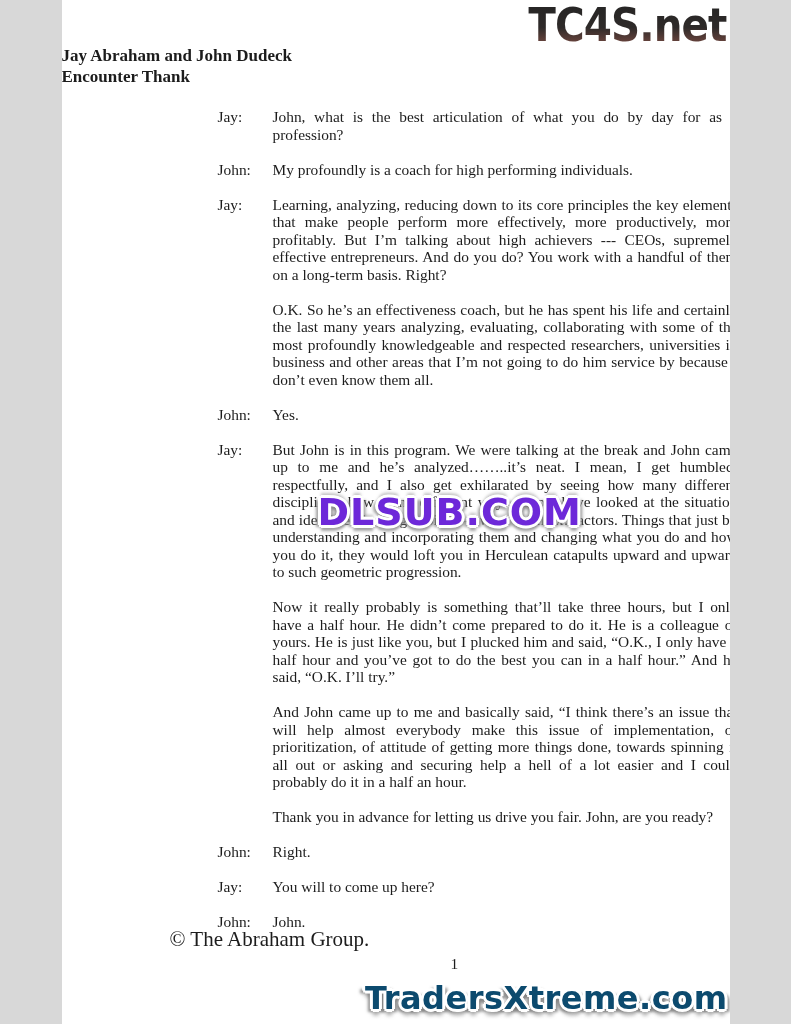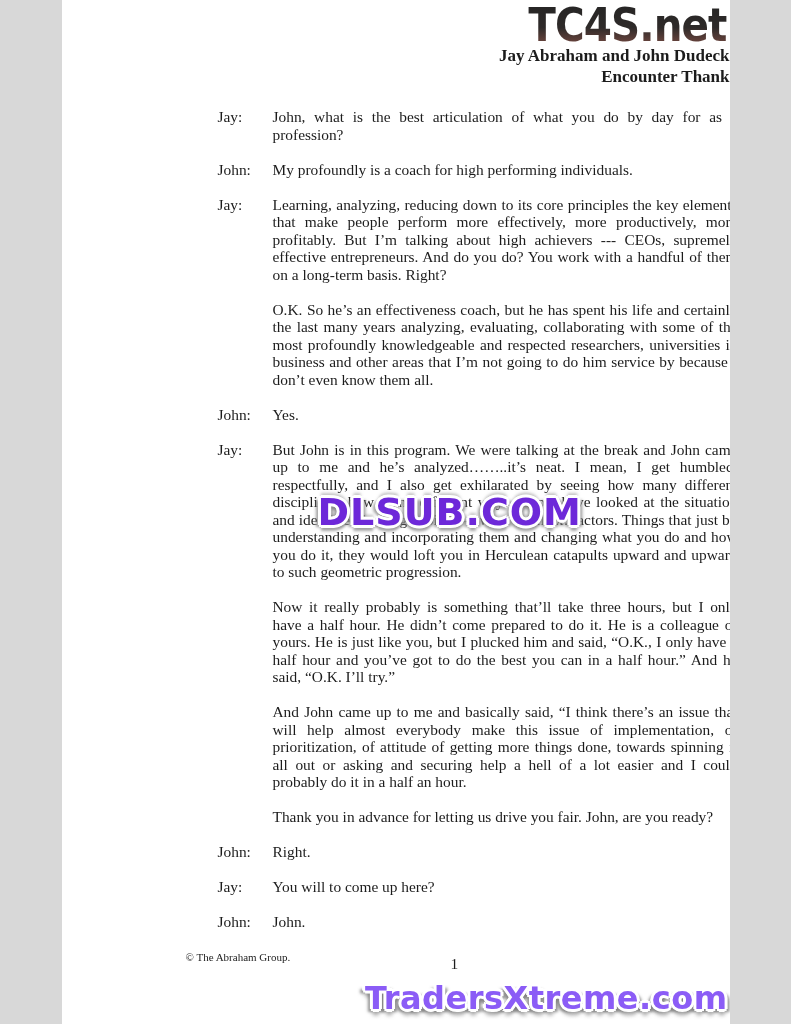--- a/index.html
+++ b/index.html
@@ -10,21 +10,21 @@
     margin: 0 auto;
     background: #ffffff;
     font-family: "Liberation Serif", "DejaVu Serif", serif;
     color: #1c1c1c;
     overflow: hidden;
   }
 
   
   .doc-title {
     padding-top: 45px;
-    text-align: right;
+    text-align: left;
     font-weight: bold;
     font-size: 17px;
     line-height: 21px;
   }
 
   
   .transcript {
     margin-top: 21px;
     padding-left: 108px;
     width: 568px;
@@ -44,23 +44,22 @@
   .paras p {
     margin: 0 0 17.5px 0;
     text-align: justify;
   }
   .paras p:last-child { margin-bottom: 0; }
 
   
   .footer-copyright {
     position: absolute;
     left: 108px;
-    top: 951px;
-    font-size: 11px;
-    margin-left: 16px;
+    top: 927px;
+    font-size: 21px;
   }
   .footer-page-number {
     position: absolute;
     left: 389px;
     top: 955px;
     font-size: 15.4px;
   }
 
   
   .wm { font-family: "DejaVu Sans", "Liberation Sans", sans-serif; white-space: nowrap; }
@@ -95,21 +94,21 @@
       0 6px 3px rgba(130,130,130,0.7), 0 -5px 3px rgba(150,150,150,0.55);
   }
 
   .wm-traders {
     position: absolute;
     top: 979px;
     right: 2px;
     font-size: 32px;
     font-weight: 800;
     letter-spacing: 0.5px;
-    color: #8b5cf6;
+    color: #0c4a6e;
     text-shadow:
       -3px 0 0 #ffffff, 3px 0 0 #ffffff, 0 -3px 0 #ffffff, 0 3px 0 #ffffff,
       -2px -2px 0 #ffffff, 2px -2px 0 #ffffff, -2px 2px 0 #ffffff, 2px 2px 0 #ffffff,
       -5px 3px 3px rgba(120,120,120,0.8), 5px 3px 3px rgba(120,120,120,0.8),
       0 6px 4px rgba(120,120,120,0.75);
     margin-left: 27px;
   }
 </style>
 </head>
 <body>

